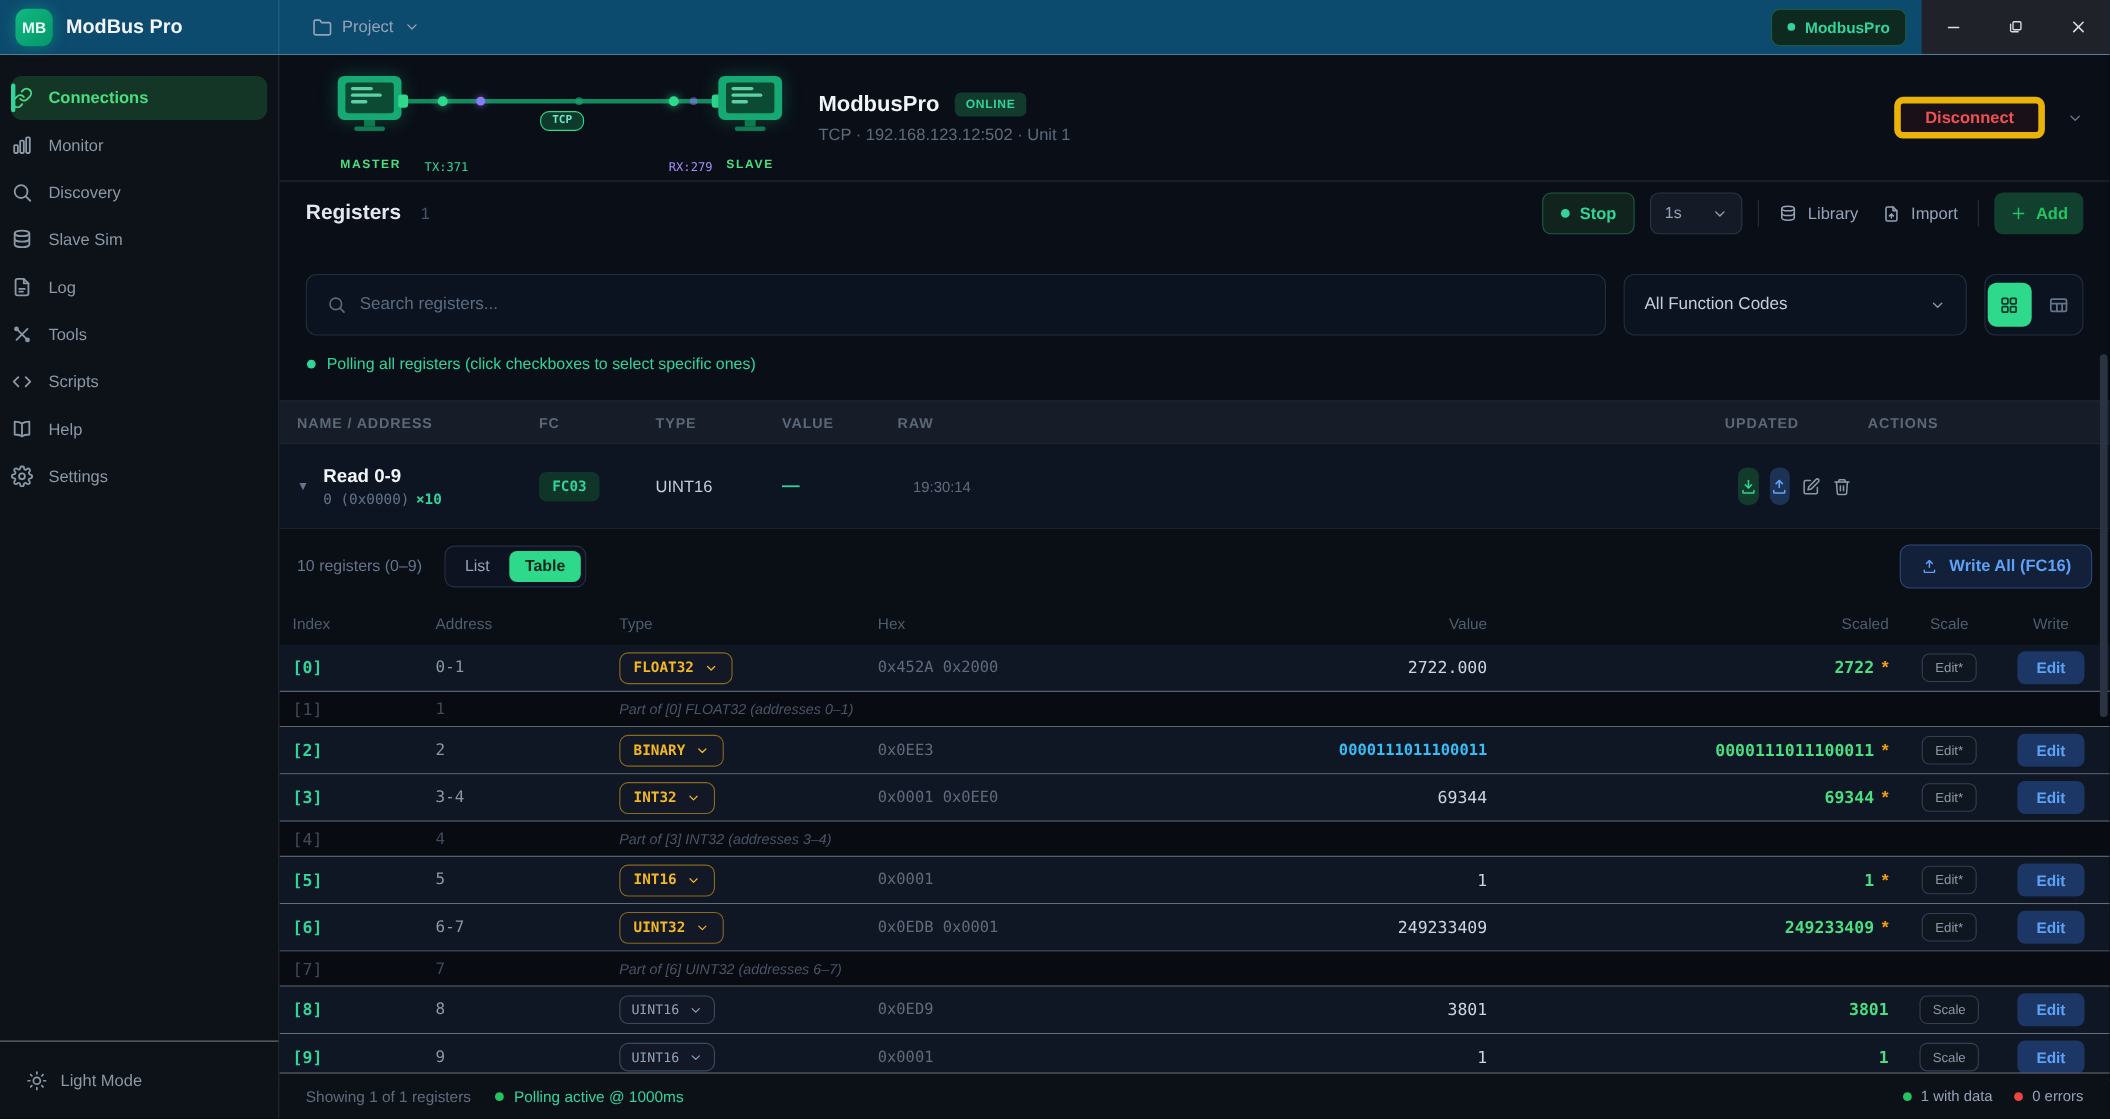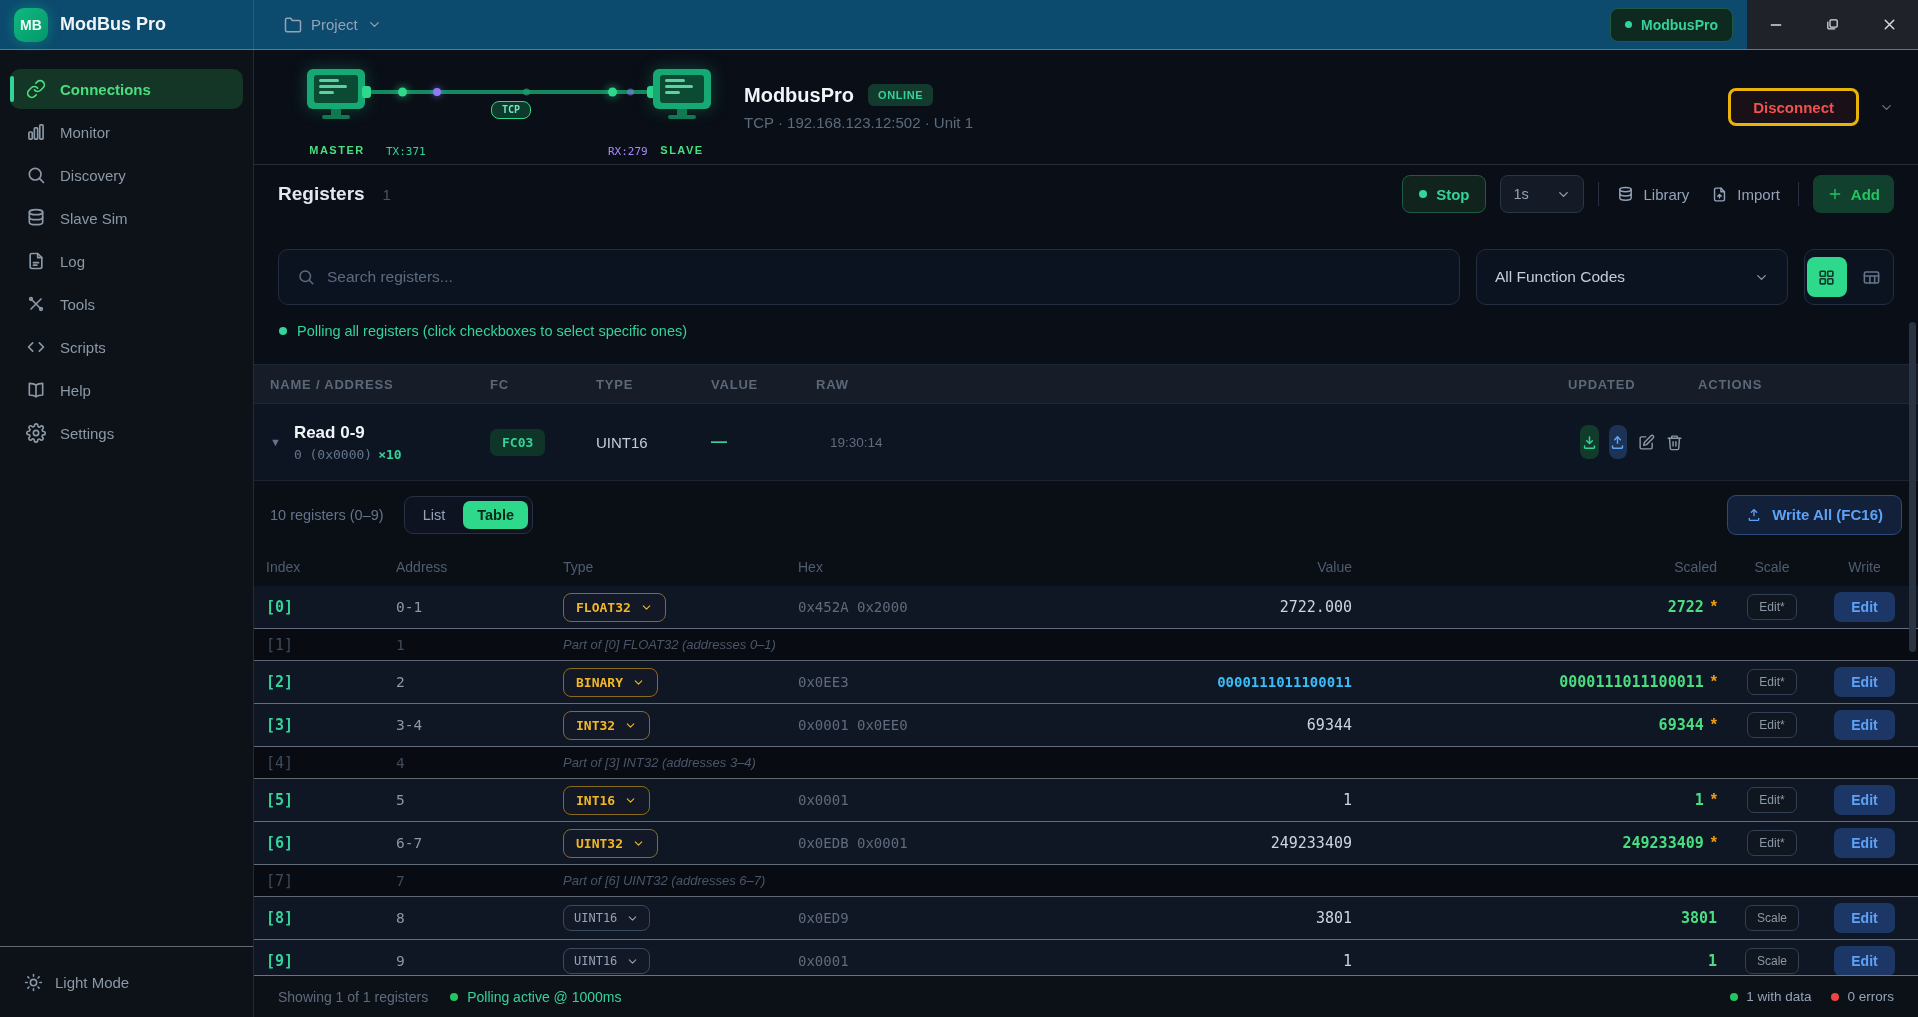--- a/index.html
+++ b/index.html
@@ -25,21 +25,21 @@
     border:1px solid #1e5a43; background:#0e2a20; border-radius:8px; color:#34d399; font-weight:600; font-size:14px; }
   .pill-dot { width:7px; height:7px; border-radius:50%; background:#34d399; }
   .win-controls { width:171px; background:#1f2329; display:flex; }
   .win-btn { flex:1; display:grid; place-items:center; color:#d7dde5; }
 
   
   .sidebar { position:absolute; top:50px; left:0; width:254px; bottom:0; background:#0d1118;
     border-right:1px solid rgba(148,163,184,.18); display:flex; flex-direction:column; z-index:20; }
   .nav { padding-top:16px; }
   .nav-item { height:40px; margin:3px 10px; border-radius:10px; display:flex; align-items:center; gap:14px;
-    padding-left:16px; color:#8b98a5; font-size:15px; position:relative; cursor:default; }
+    color:#8b98a5; font-size:15px; position:relative; cursor:default; }
   .nav-item .nav-icon { width:20px; height:20px; }
   .nav-item .nav-icon svg { width:20px; height:20px; }
   .nav-item.active { background:#143626; color:#4ade80; font-weight:bold; }
   .nav-item.active::before { content:''; position:absolute; left:0; top:7px; bottom:7px; width:4px;
     border-radius:4px; background:#34d399; }
   .sidebar-bottom { margin-top:auto; height:71px; border-top:1px solid rgba(203,213,225,.45);
     display:flex; align-items:center; gap:12px; padding-left:24px; color:#8b98a5; font-size:15px; }
   .sidebar-bottom svg { width:19px; height:19px; }
 
   
@@ -76,21 +76,21 @@
   .diag-stat { position:absolute; top:95px; font-family:"DejaVu Sans Mono",monospace; font-size:11px; }
   .stat-tx { left:108px; color:#34d399; }
   .stat-rx { left:330px; color:#a78bfa; }
   .conn-info { margin-left:26px; }
   .conn-title-row { display:flex; align-items:center; gap:14px; }
   .conn-name { font-size:20px; font-weight:bold; color:#f1f5f9; }
   .online-badge { background:#123b2d; color:#34d399; font-size:11px; font-weight:bold; letter-spacing:.6px;
     padding:5px 10px; border-radius:6px; }
   .conn-sub { margin-top:7px; color:#5c6b7c; font-size:15px; }
   .disc-area { margin-left:auto; display:flex; align-items:center; gap:20px; }
-  .disconnect-btn { height:38px; padding:0 22px; border:3px solid #eab308; background:rgba(127,29,29,.14);
+  .disconnect-btn { height:38px; padding:0 22px; border:6px solid #eab308; background:rgba(127,29,29,.14);
     color:#f05252; font-weight:bold; font-size:15px; border-radius:8px; cursor:pointer;
     font-family:"Liberation Sans",sans-serif; }
   .disc-chev { color:#64748b; }
 
   
   .reg-toolbar { height:58px; flex:none; display:flex; align-items:center; padding:0 24px; }
   .reg-heading { font-size:19px; font-weight:bold; color:#e2e8f0; }
   .reg-count { margin-left:18px; color:#475569; font-size:15px; }
   .rt-right { margin-left:auto; display:flex; align-items:center; gap:14px; }
   .stop-btn { height:38px; padding:0 16px; display:flex; align-items:center; gap:9px; border:1px solid #1f5a43;

